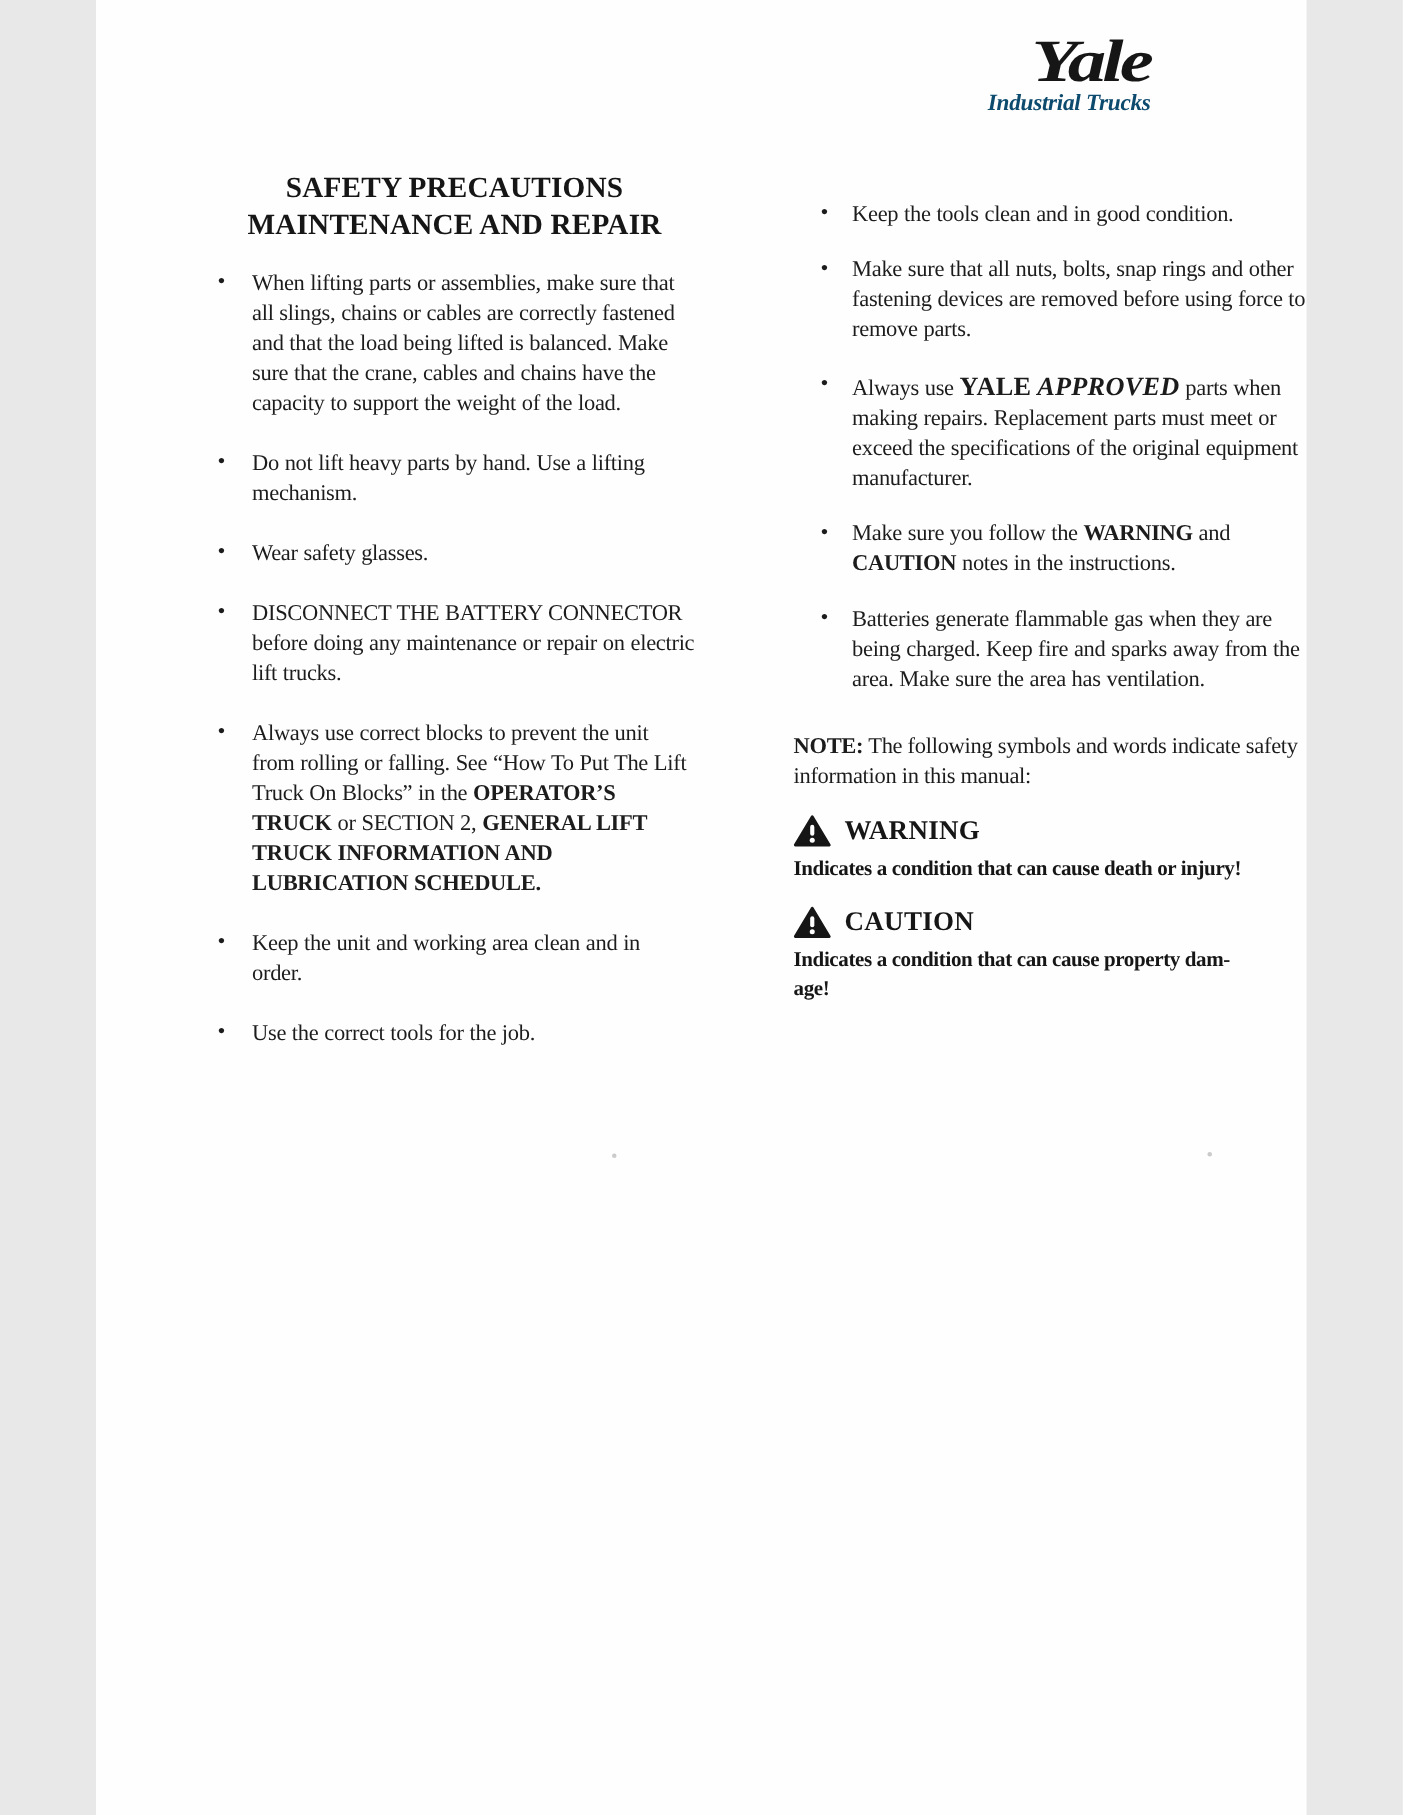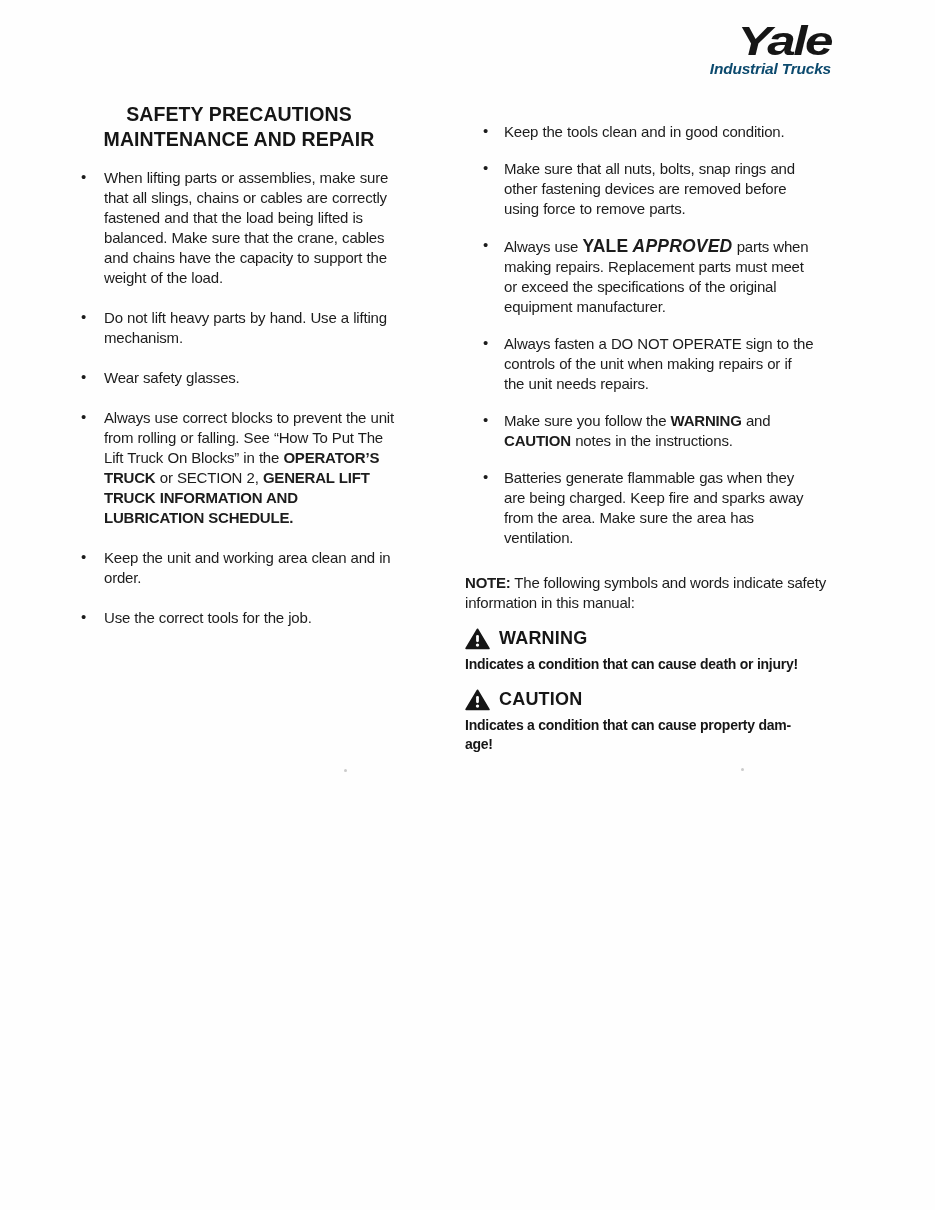--- a/index.html
+++ b/index.html
@@ -1,22 +1,22 @@
 <!DOCTYPE html>
 <html><head>
 <meta charset="utf-8">
 <style>
   html, body { margin: 0; padding: 0; background: #e8e8e8; }
   .page {
     position: relative;
-    width: 935px;
+    width: 807px;
     height: 1210px;
     margin: 0 auto;
     background: #fefefe;
-    font-family: Liberation Sans, sans-serif;
+    font-family: Liberation Serif, serif;
     color: #1c1c1c;
     overflow: hidden;
   }
 
   
   .logo { position: absolute; top: 22px; right: 104px; text-align: right; }
   .logo .brand {
     display: inline-block;
     font-size: 40px;
     font-weight: bold;
@@ -32,21 +32,21 @@
     font-size: 15.5px;
     font-weight: bold;
     font-style: italic;
     letter-spacing: -0.2px;
     color: #0c4a6e;
   }
 
   
   .content {
     position: absolute;
-    top: 102px;
+    top: 113px;
     left: 63px;
     width: 770px;
     display: flex;
   }
   .col-left  { width: 352px; }
   .col-right { width: 366px; margin-left: 50px; padding-top: 4px; }
 
   .title {
     margin: 0 0 14px 0;
     font-size: 19.5px;
@@ -147,32 +147,32 @@
     <div class="col-left">
       <h1 class="title">
         <span class="tl">SAFETY PRECAUTIONS</span>
         <span class="tl">MAINTENANCE AND REPAIR</span>
       </h1>
 
       <ul class="bullets">
         <li><span>When lifting parts or assemblies, make sure that all slings, chains or cables are correctly fastened and that the load being lifted is balanced. Make sure that the crane, cables and chains have the capacity to support the weight of the load.</span></li>
         <li><span>Do not lift heavy parts by hand. Use a lifting mechanism.</span></li>
         <li><span>Wear safety glasses.</span></li>
+        <li><span>DISCONNECT THE BATTERY CONNECTOR before doing any maintenance or repair on electric lift trucks.</span></li>
         <li><span>Always use correct blocks to prevent the unit from rolling or falling. See “How To Put The Lift Truck On Blocks” in the </span><b>OPERATOR’S TRUCK</b><span> or SECTION 2, </span><b>GENERAL LIFT TRUCK INFORMATION AND LUBRICATION SCHEDULE.</b></li>
         <li><span>Keep the unit and working area clean and in order.</span></li>
         <li><span>Use the correct tools for the job.</span></li>
       </ul>
     </div>
 
     <div class="col-right">
       <ul class="bullets">
         <li><span>Keep the tools clean and in good condition.</span></li>
         <li><span>Make sure that all nuts, bolts, snap rings and other fastening devices are removed before using force to remove parts.</span></li>
         <li><span>Always use </span><span class="brand-bold">YALE</span><span> </span><span class="brand-italic">APPROVED</span><span> parts when making repairs. Replacement parts must meet or exceed the specifications of the original equipment manufacturer.</span></li>
-        <li><span>Always fasten a DO NOT OPERATE sign to the controls of the unit when making repairs or if the unit needs repairs.</span></li>
         <li><span>Make sure you follow the </span><b>WARNING</b><span> and </span><b>CAUTION</b><span> notes in the instructions.</span></li>
         <li><span>Batteries generate flammable gas when they are being charged. Keep fire and sparks away from the area. Make sure the area has ventilation.</span></li>
       </ul>
 
       <p class="note"><b>NOTE:</b><span> The following symbols and words indicate safety information in this manual:</span></p>
 
       <div class="sig-heading">
         <svg class="sig-icon" width="25" height="22" viewBox="0 0 26 23" aria-hidden="true">
           <path d="M13 1.5 L24.8 21.3 H1.2 Z" fill="#161616" stroke="#161616" stroke-width="2" stroke-linejoin="round"></path>
           <rect x="11.55" y="7.2" width="2.9" height="7.6" rx="1.45" fill="#ffffff"></rect>

